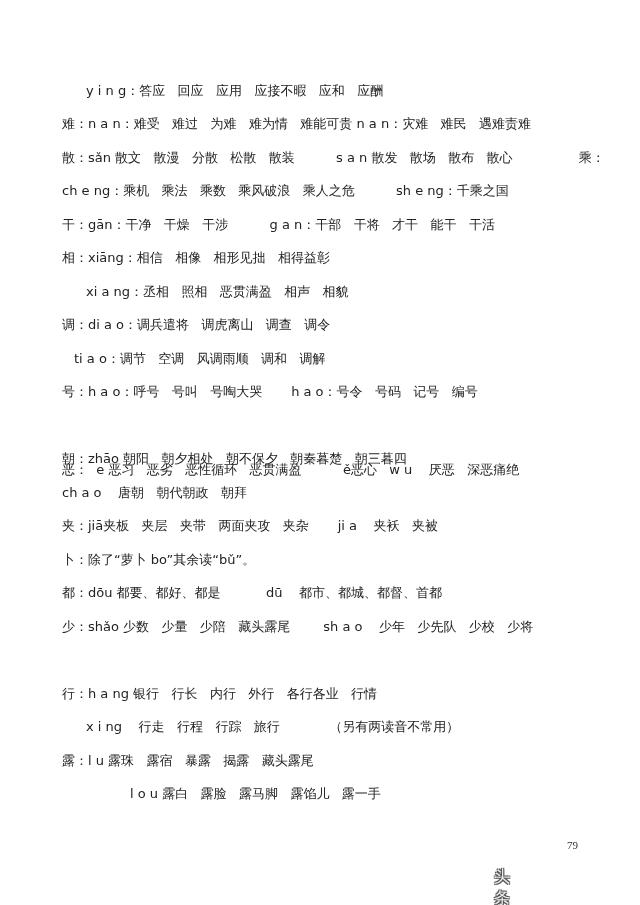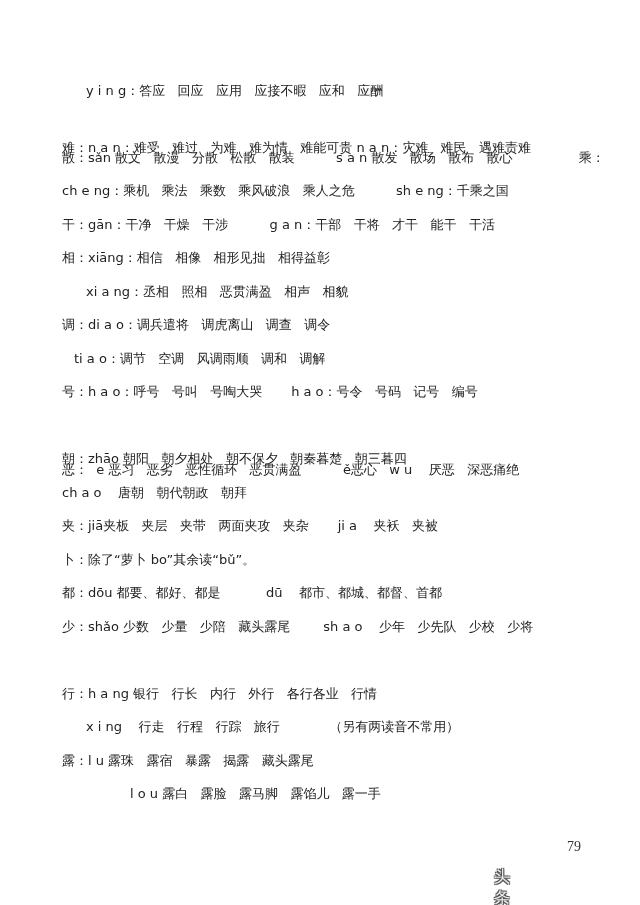--- a/index.html
+++ b/index.html
@@ -27,21 +27,21 @@
     height: 20px;
     font-size: 13px;
     line-height: 20px;
     white-space: pre;
   }
   .page-number {
     position: absolute;
     left: 567px;
     top: 839px;
     font-family: "Liberation Serif", "DejaVu Serif", serif;
-    font-size: 14px;
+    font-size: 11px;
     color: #333333;
   }
   .watermark {
     position: absolute;
     left: 494px;
     top: 867px;
     font-family: "DejaVu Sans", "Liberation Sans", sans-serif;
     font-size: 16px;
     color: #f2f2f2;
     text-shadow:
@@ -49,21 +49,21 @@
       -1px 1px 0 #555, 1px 1px 0 #555,
       0 0 2px #333;
     letter-spacing: 0px;
   }
 </style>
 </head>
 <body>
 
 <div class="page">
   <div class="line" style="left:86px; top:81px;">y i n g：答应   回应   应用   应接不暇   应和   应酬</div>
-  <div class="line" style="left:62px; top:114px;margin-top:24px;">难：n a n：难受   难过   为难   难为情   难能可贵 n a n：灾难   难民   遇难责难</div>
+  <div class="line" style="left:62px; top:114px;">难：n a n：难受   难过   为难   难为情   难能可贵 n a n：灾难   难民   遇难责难</div>
   <div class="line" style="left:62px; top:148px;">散：sǎn 散文   散漫   分散   松散   散装          s a n 散发   散场   散布   散心                乘：</div>
   <div class="line" style="left:62px; top:181px;">ch e ng：乘机   乘法   乘数   乘风破浪   乘人之危          sh e ng：千乘之国</div>
   <div class="line" style="left:62px; top:215px;">干：gān：干净   干燥   干涉          g a n：干部   干将   才干   能干   干活</div>
   <div class="line" style="left:62px; top:248px;">相：xiāng：相信   相像   相形见拙   相得益彰</div>
   <div class="line" style="left:86px; top:282px;">xi a ng：丞相   照相   恶贯满盈   相声   相貌</div>
   <div class="line" style="left:62px; top:315px;">调：di a o：调兵遣将   调虎离山   调查   调令</div>
   <div class="line" style="left:74px; top:349px;">ti a o：调节   空调   风调雨顺   调和   调解</div>
   <div class="line" style="left:62px; top:382px;">号：h a o：呼号   号叫   号啕大哭       h a o：号令   号码   记号   编号</div>
   <div class="line" style="left:62px; top:416px;margin-top:44px;">恶：  e 恶习   恶劣   恶性循环   恶贯满盈          ě恶心   w u    厌恶   深恶痛绝</div>
   <div class="line" style="left:62px; top:449px;">朝：zhāo 朝阳   朝夕相处   朝不保夕   朝秦暮楚   朝三暮四</div>

